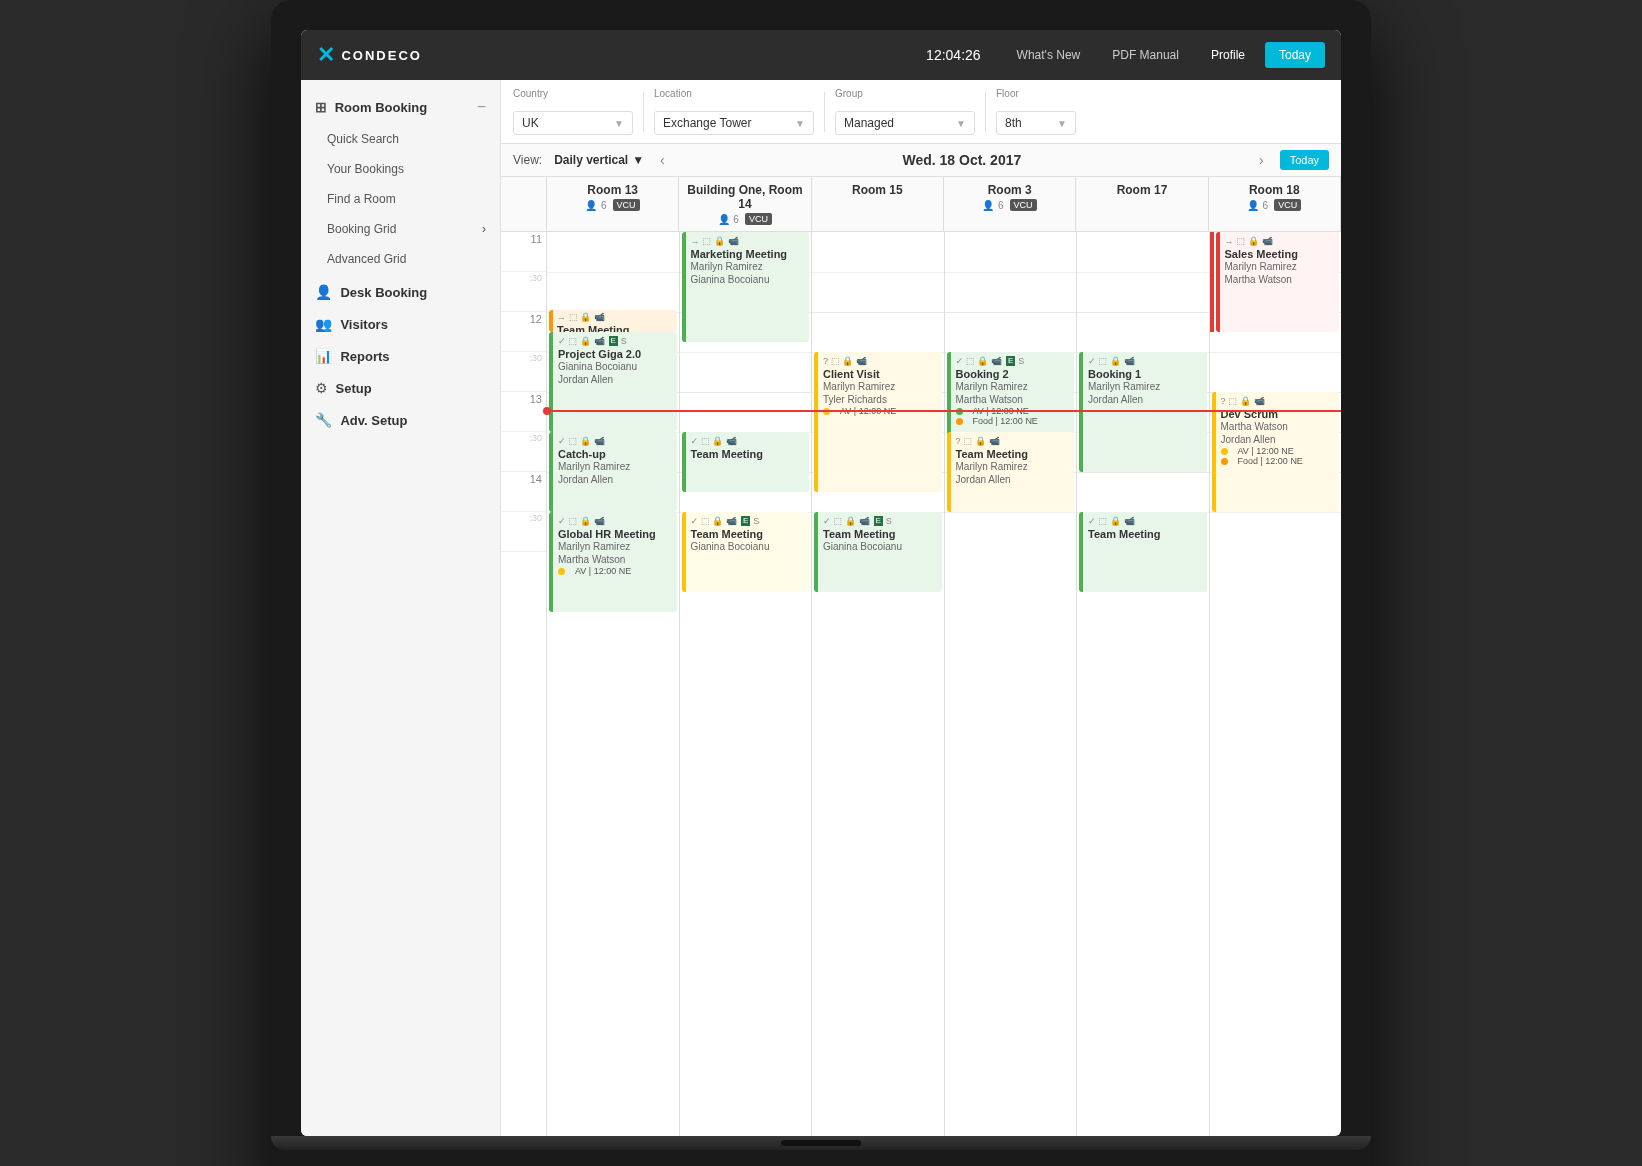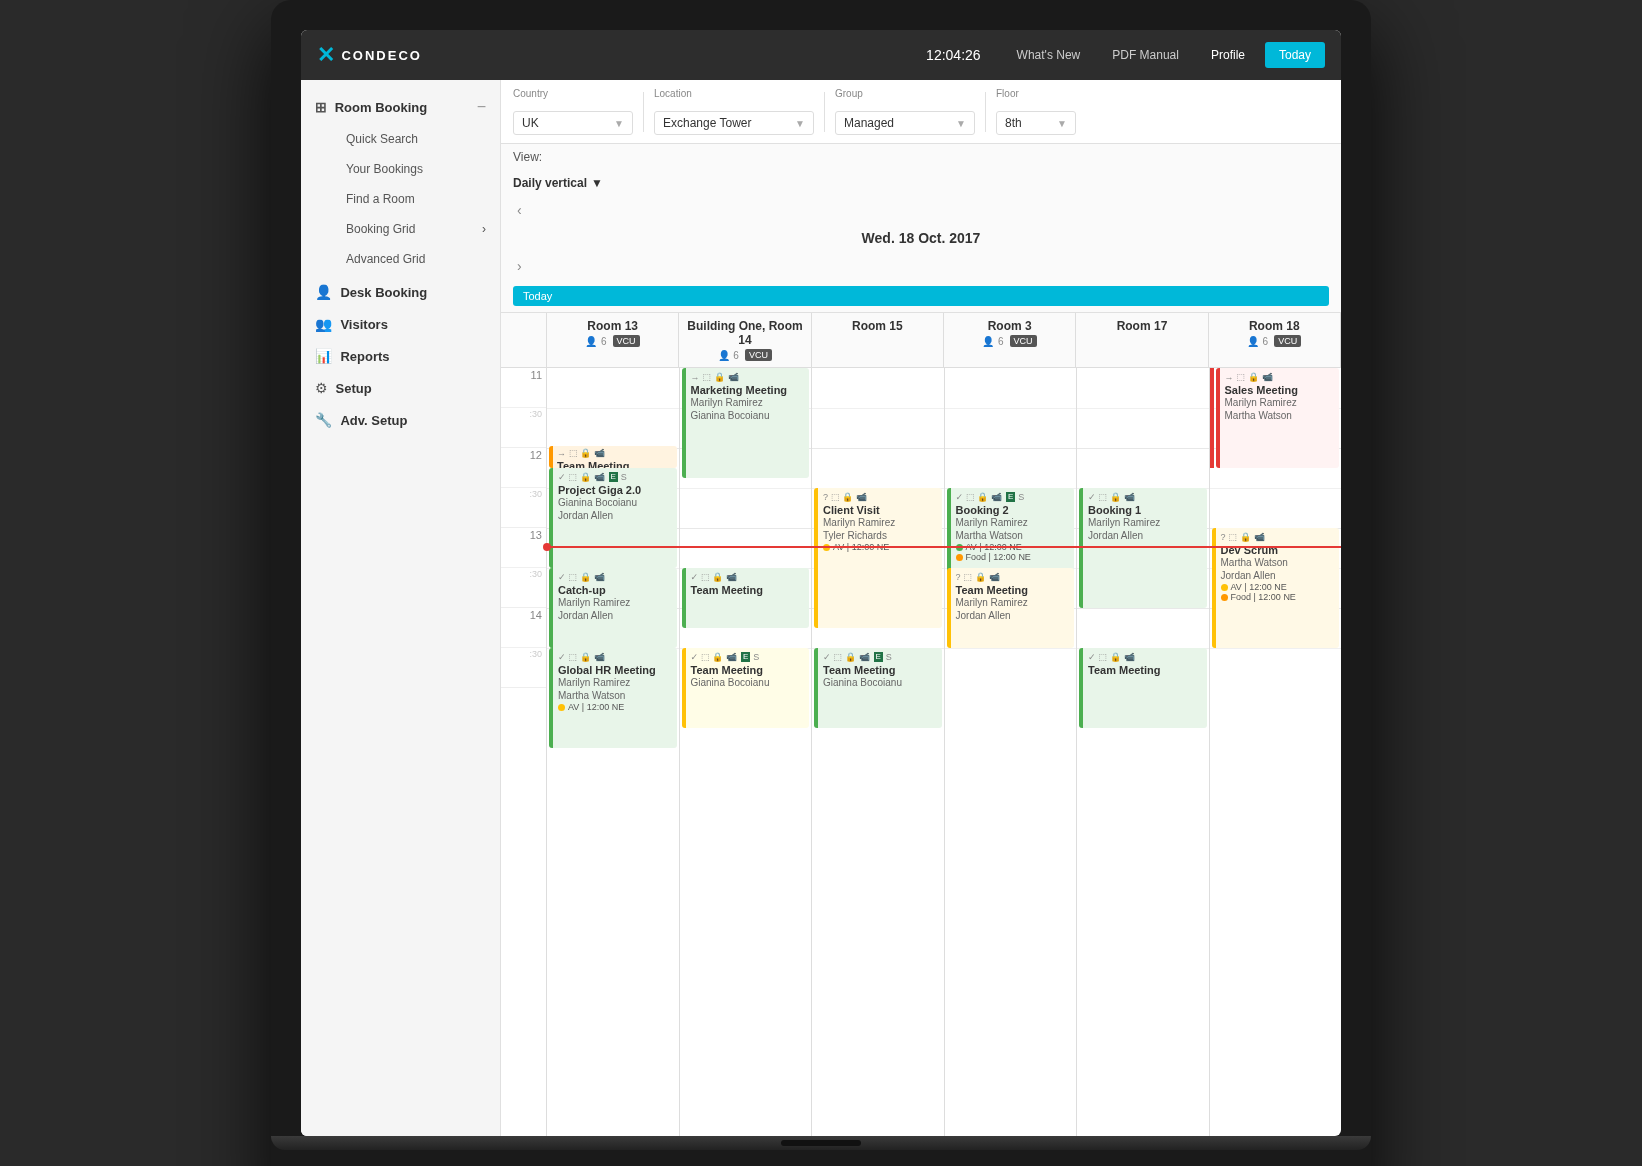--- a/index.html
+++ b/index.html
@@ -105,21 +105,21 @@
       font-size: 13px;
       font-weight: 600;
       color: #333;
       display: flex;
       align-items: center;
       gap: 8px;
     }
     .sidebar-icon { color: #555; font-size: 14px; }
     .sidebar-collapse { color: #999; font-size: 16px; cursor: pointer; }
     .sidebar-item {
-      padding: 8px 14px 8px 45px;
+      padding: 8px 14px 8px 26px;
       font-size: 12px;
       color: #555;
       cursor: pointer;
     }
     .sidebar-item-with-arrow {
       display: flex;
       align-items: center;
       justify-content: space-between;
     }
     .sidebar-divider {
@@ -174,22 +174,22 @@
       background: #fff;
       gap: 6px;
     }
     .filter-select .chevron { color: #aaa; font-size: 10px; margin-left: auto; }
     
     .view-bar {
       background: #fafafa;
       border-bottom: 1px solid #e0e0e0;
       padding: 6px 12px;
       display: flex;
+      align-items: center;
       gap: 12px;
-      flex-direction: column;
     }
     .view-label { font-size: 12px; color: #555; }
     .view-type {
       display: flex;
       align-items: center;
       gap: 4px;
       font-size: 12px;
       font-weight: 600;
       color: #333;
       cursor: pointer;
@@ -323,21 +323,21 @@
     .booking-icons {
       display: flex;
       gap: 3px;
       margin-bottom: 2px;
       flex-wrap: wrap;
     }
     .booking-icon { font-size: 9px; color: #888; }
     .booking-tag {
       display: flex;
       align-items: center;
-      gap: 3px;
+      gap: 10px;
       font-size: 9px;
       color: #555;
     }
     .tag-dot {
       width: 7px;
       height: 7px;
       border-radius: 50%;
       display: inline-block;
     }
     .tag-dot.yellow { background: #ffc107; }

